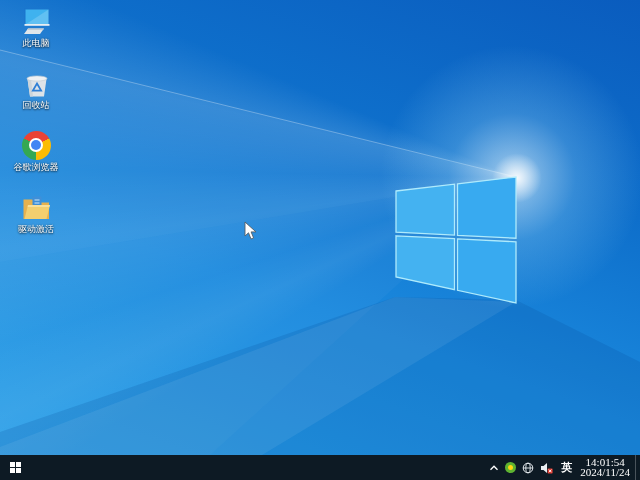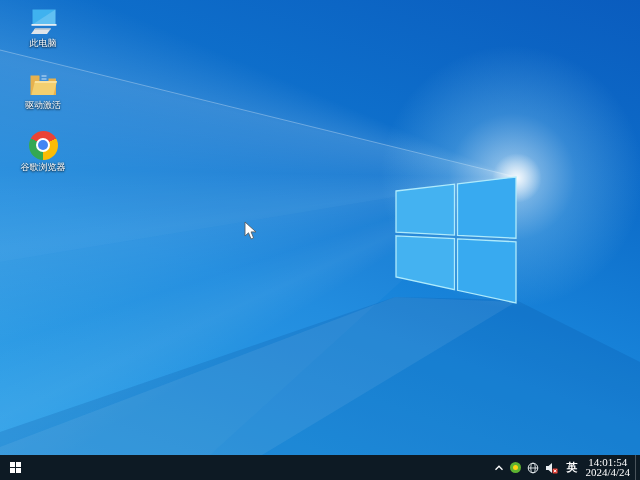--- a/index.html
+++ b/index.html
@@ -19,21 +19,21 @@
       rgba(255,255,255,0.09) 262deg, rgba(255,255,255,0.03) 271deg,
       rgba(255,255,255,0.12) 283deg, rgba(255,255,255,0.0) 293deg,
       rgba(255,255,255,0) 360deg);}
   .glow{position:absolute;left:362px;top:27px;width:300px;height:300px;border-radius:50%;
     background:radial-gradient(circle,rgba(240,252,255,0.65) 0%,rgba(170,225,250,0.25) 30%,rgba(170,225,250,0) 62%);}
   .glow2{position:absolute;left:492px;top:153px;width:50px;height:50px;border-radius:50%;
     background:radial-gradient(circle,rgba(255,255,255,0.9) 0%,rgba(255,255,255,0) 70%);}
   .beams{position:absolute;inset:0;}
   .logo-svg{position:absolute;left:395px;top:176px;width:122px;height:128px;}
   
-  .icon-col{position:absolute;left:15px;top:5px;display:flex;flex-direction:column;}
+  .icon-col{position:absolute;left:8px;top:5px;display:flex;flex-direction:column;}
   .icon-cell{width:56px;height:44px;margin-bottom:18px;display:flex;flex-direction:column;
     align-items:center;cursor:pointer;}
   .ic-art{width:32px;height:32px;display:flex;align-items:center;justify-content:center;}
   .ic-label{margin-top:1px;font-size:9px;line-height:10px;color:#fff;text-align:center;
     text-shadow:0 1px 2px rgba(0,0,0,0.75),0 0 2px rgba(0,0,0,0.5);white-space:nowrap;}
   .chrome-ball{width:29px;height:29px;border-radius:50%;
     background:conic-gradient(from 60deg,#fbbc05 0deg 120deg,#34a853 120deg 240deg,#ea4335 240deg 360deg);
     display:flex;align-items:center;justify-content:center;}
   .chrome-white{width:14px;height:14px;border-radius:50%;background:#fff;
     display:flex;align-items:center;justify-content:center;}
@@ -93,43 +93,54 @@
           <polygon points="5.5,19.5 28.5,4.5 28.5,19.5" fill="rgba(255,255,255,0.18)"></polygon>
           <rect x="4.5" y="19" width="25" height="1.8" fill="#e8eef2"></rect>
           <polygon points="8,23.5 24,23.5 20,29 4,29" fill="#dfe5ea"></polygon>
           <polygon points="8,23.5 24,23.5 23,25 7,25" fill="#c3ccd3"></polygon>
         </svg>
       </div>
       <div class="ic-label">此电脑</div>
     </div>
 
 
+    <div class="icon-cell">
+      <div class="ic-art">
+        <svg width="32" height="32" viewBox="0 0 32 32">
+          <path d="M7.5,12 L10,29.5 L24,29.5 L26.5,12 Z" fill="#dde3e8"></path>
+          <path d="M7.5,12 L10,29.5 L13,29.5 L11,12 Z" fill="#ccd4da"></path>
+          <ellipse cx="17" cy="11.5" rx="10" ry="2.6" fill="#eef1f4" stroke="#c2cbd2" stroke-width="0.6"></ellipse>
+          <path d="M17,16.5 l4.2,7.2 h-8.4 z" fill="none" stroke="#2f7fd6" stroke-width="1.7"></path>
+        </svg>
+      </div>
+      <div class="ic-label">回收站</div>
+    </div>
+
+    <div class="icon-cell">
+      <div class="ic-art">
+        <div class="chrome-ball">
+            <div class="chrome-white">
+              <div class="chrome-blue"></div>
+            </div>
+          </div>
+      </div>
+      <div class="ic-label">谷歌浏览器</div>
+    </div>
 
     <div class="icon-cell">
       <div class="ic-art">
         <svg width="32" height="32" viewBox="0 0 32 32">
           <path d="M3.5,8.5 h9 l2.5,3 h14 v16.5 h-25.5 z" fill="#e6b14e"></path>
           <rect x="12.5" y="5.5" width="9" height="16" rx="1" fill="#3f8fd8"></rect>
           <path d="M14.5,9 h5 M14.5,12 h5 M14.5,15 h5" stroke="#cfe6f8" stroke-width="1"></path>
           <polygon points="8,14 30,14 26.5,28 4.5,28" fill="#f3cf6f"></polygon>
           <polygon points="8,14 30,14 29.3,16 7.6,16" fill="#f9e09a"></polygon>
         </svg>
       </div>
       <div class="ic-label">驱动激活</div>
-    </div>
-
-    <div class="icon-cell">
-      <div class="ic-art">
-        <div class="chrome-ball">
-            <div class="chrome-white">
-              <div class="chrome-blue"></div>
-            </div>
-          </div>
-      </div>
-      <div class="ic-label">谷歌浏览器</div>
     </div>
 
 
   </div>
 
   <svg class="cursor" width="14" height="20" viewBox="0 0 14 20">
     <path d="M1,1 L1,15 L4.5,11.8 L7,18 L9.6,16.9 L7.1,10.9 L12,10.9 Z" fill="#ffffff" stroke="#555f66" stroke-width="0.9"></path>
   </svg>
 
   <div class="taskbar">
@@ -163,19 +174,19 @@
       <div class="tray-btn">
         <svg width="13" height="12" viewBox="0 0 13 12">
           <polygon points="1,4 3.5,4 7,1 7,11 3.5,8 1,8" fill="#e9eef2"></polygon>
           <rect x="7.6" y="6.4" width="5" height="5" rx="0.6" fill="#e03c31"></rect>
           <path d="M8.8,7.6 l2.6,2.6 M11.4,7.6 l-2.6,2.6" stroke="#fff" stroke-width="0.9"></path>
         </svg>
       </div>
       <div class="tray-ime">英</div>
       <div class="tray-clock">
         <div>14:01:54</div>
-        <div>2024/4/24</div>
+        <div>2024/11/24</div>
       </div>
       <div class="show-desktop"></div>
     </div>
   </div>
 
 </div>
 
 </body></html>

